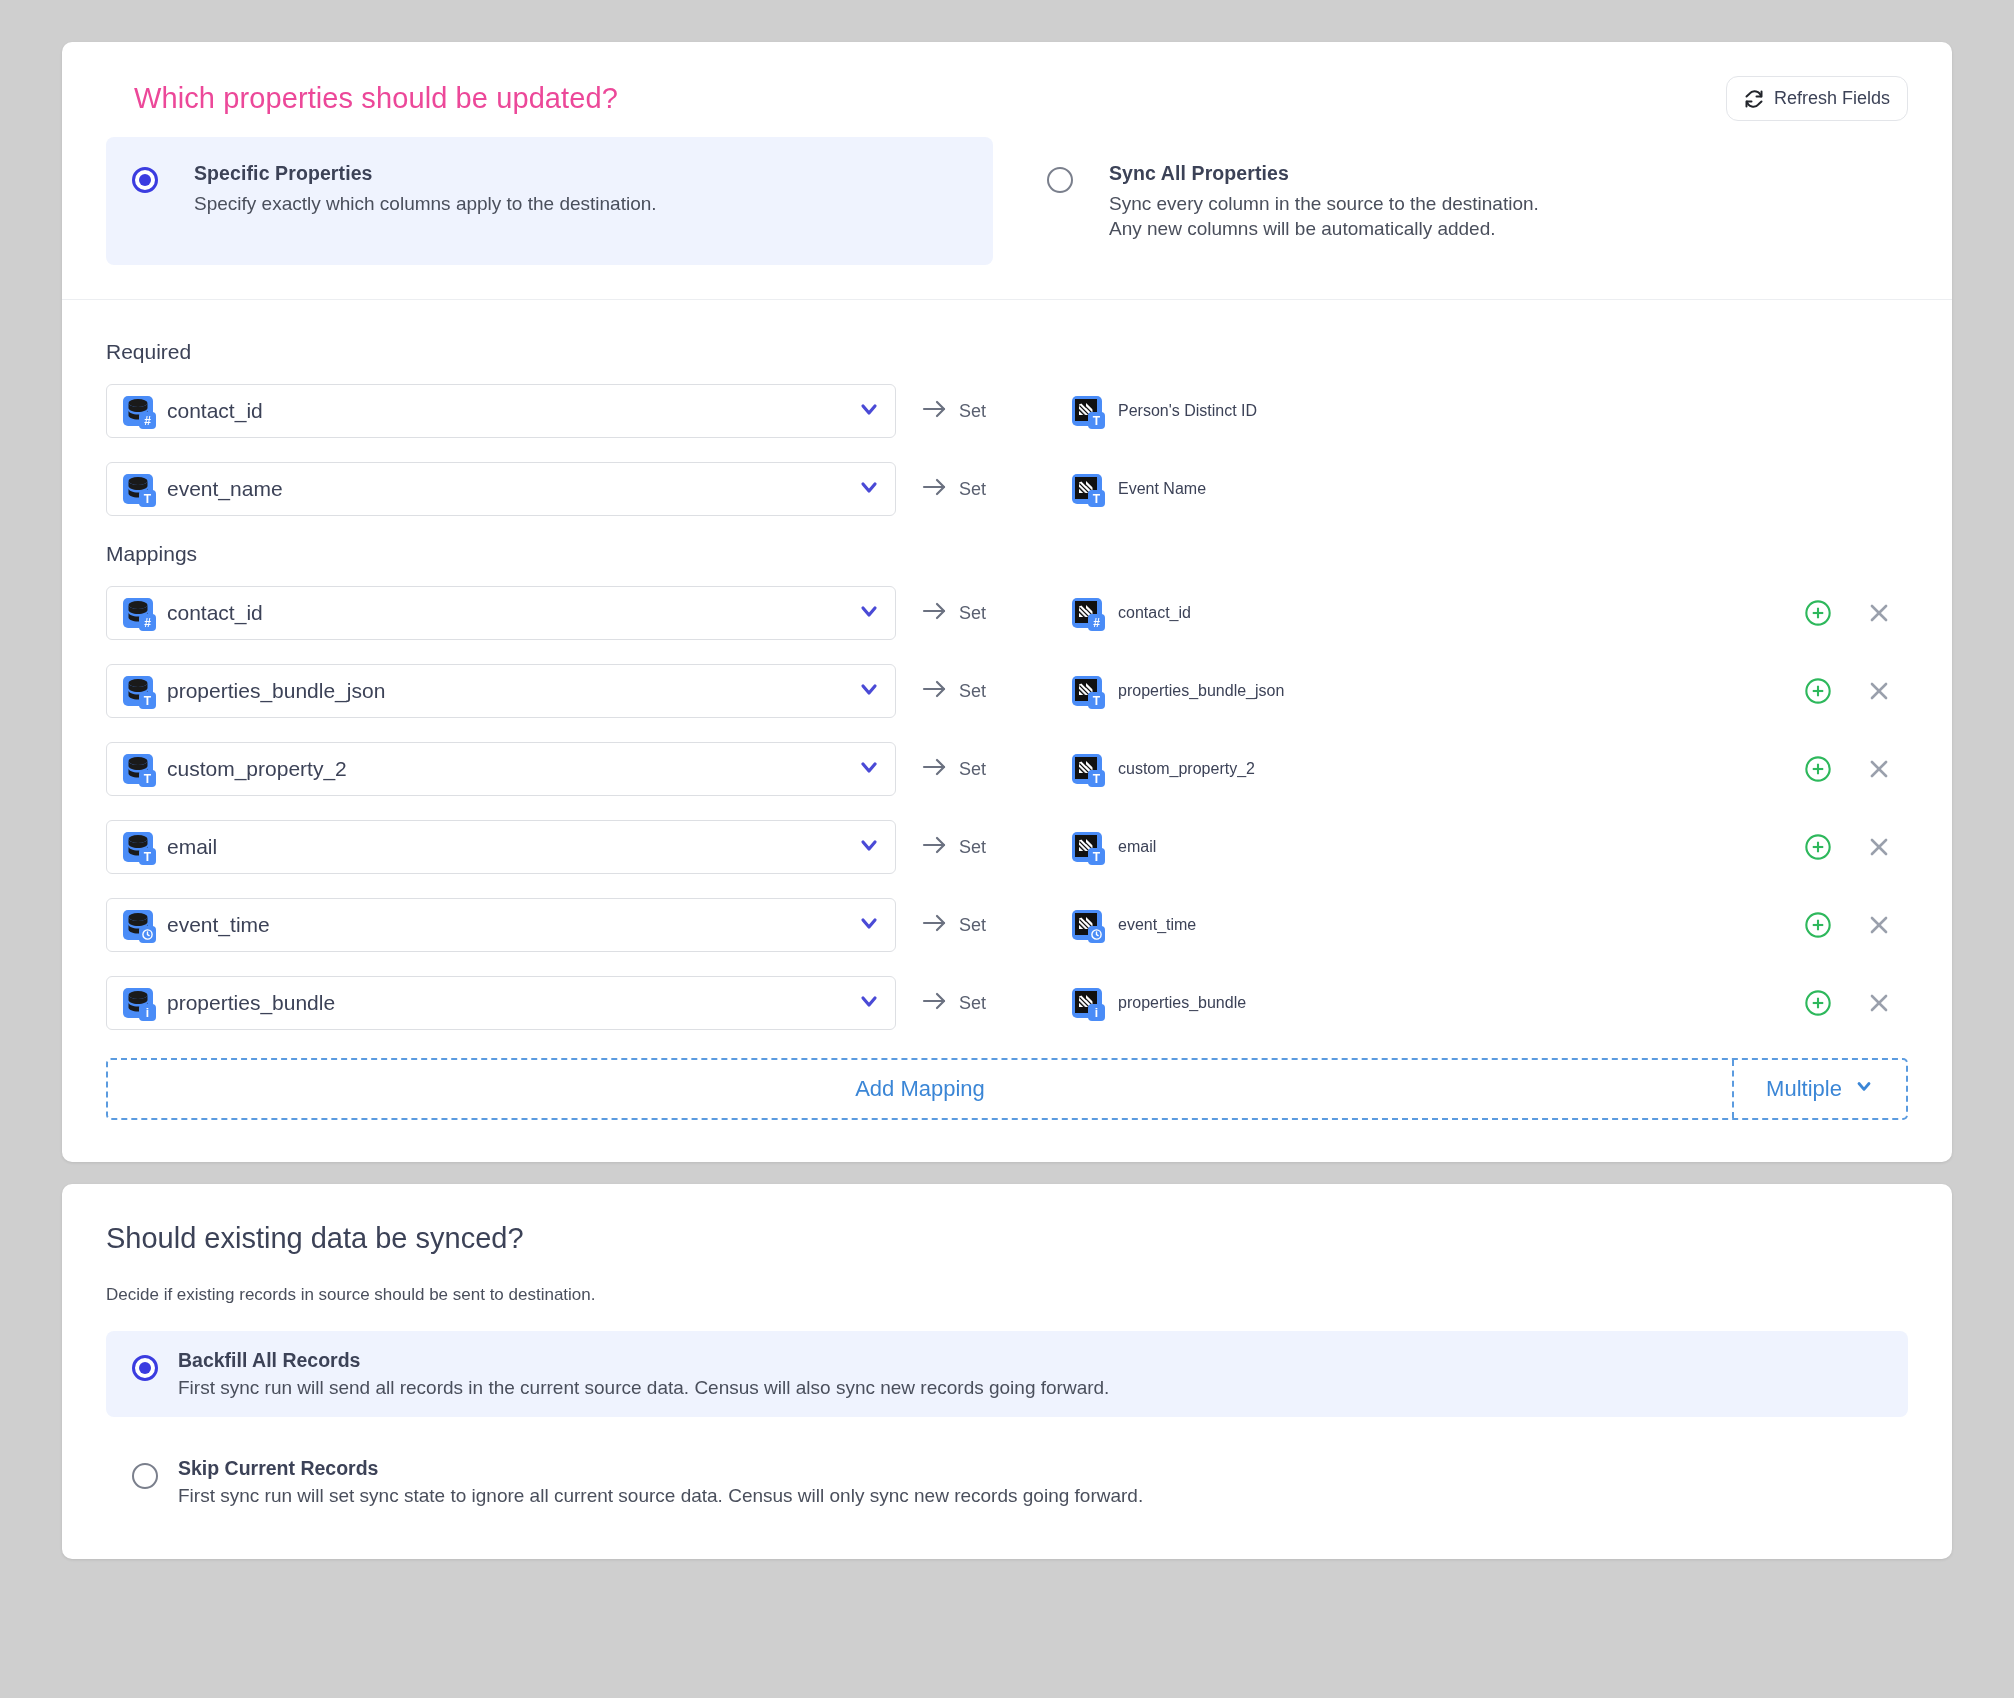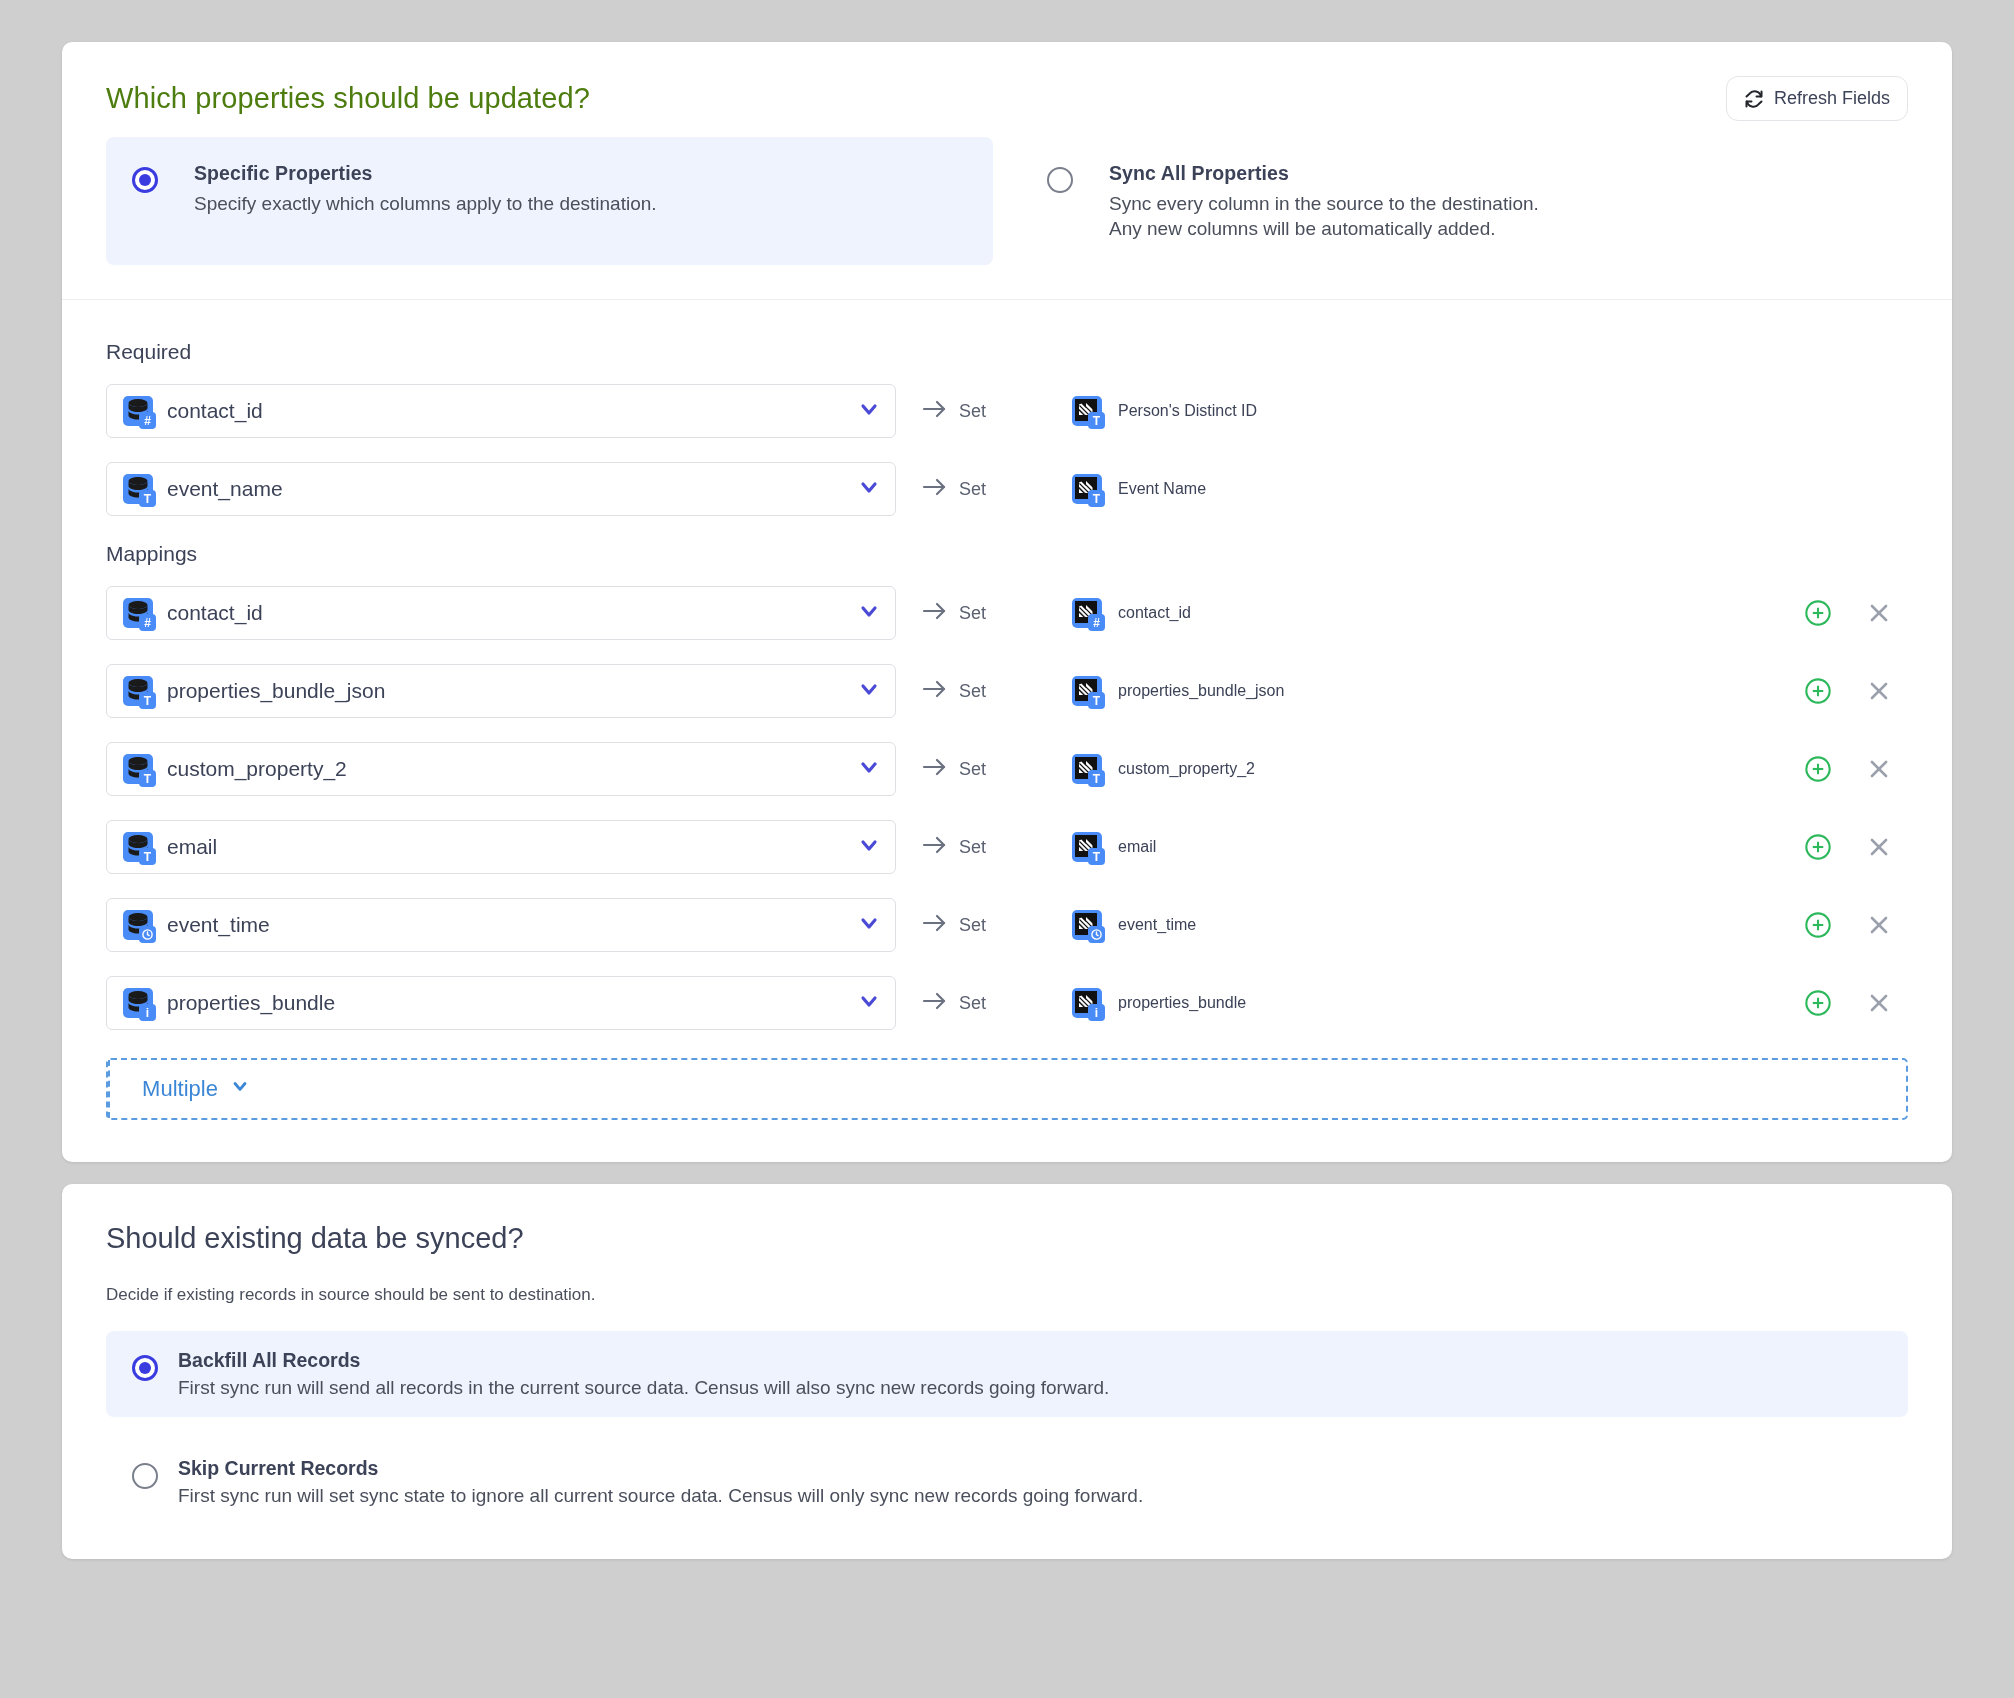--- a/index.html
+++ b/index.html
@@ -21,23 +21,24 @@
   }
   .card-gap { height: 22px; background: transparent; }
 
   
   .card-head {
     position: relative;
     padding: 40px 44px 0 44px;
   }
   .card-title {
     font-size: 29px;
-    color: #4d7c0f;
+    color: #ec4899;
     font-weight: 400;
     letter-spacing: .1px;
+    margin-left: 28px;
   }
   .refresh-btn {
     position: absolute;
     top: 34px; right: 44px;
     display: flex; align-items: center; gap: 10px;
     border: 1px solid #e3e5e9;
     border-radius: 12px;
     background: #fff;
     padding: 11px 17px;
     font-size: 18px;
@@ -665,20 +666,23 @@
                 </svg></span>
               <span class="icon-btn"><svg width="26" height="26" viewBox="0 0 24 24" fill="none" stroke="#9aa0ac" stroke-width="2.4" stroke-linecap="round">
                   <line x1="5.5" y1="5.5" x2="18.5" y2="18.5"></line>
                   <line x1="18.5" y1="5.5" x2="5.5" y2="18.5"></line>
                 </svg></span>
             </div>
           </div>
         </div>
 
       <div class="addbar">
+        <div class="main">
+          <span>Add Mapping</span>
+        </div>
         <div class="sep"></div>
         <div class="multi">
           <span>Multiple</span>
           <span>
             <svg width="20" height="20" viewBox="0 0 24 24" fill="none" stroke="#3b86d6" stroke-width="3.4" stroke-linecap="round" stroke-linejoin="round">
                 <polyline points="6 9 12 16 18 9"></polyline>
               </svg>
           </span>
         </div>
       </div>

